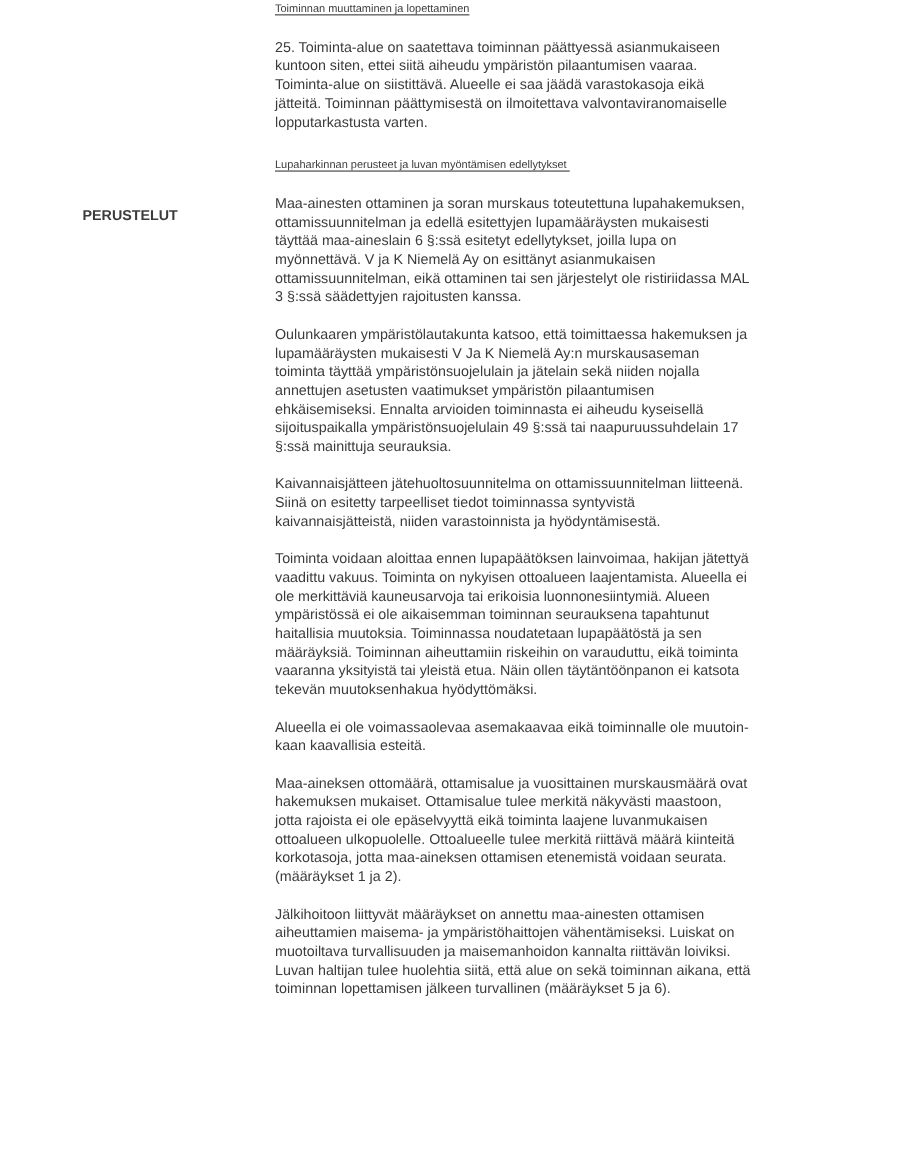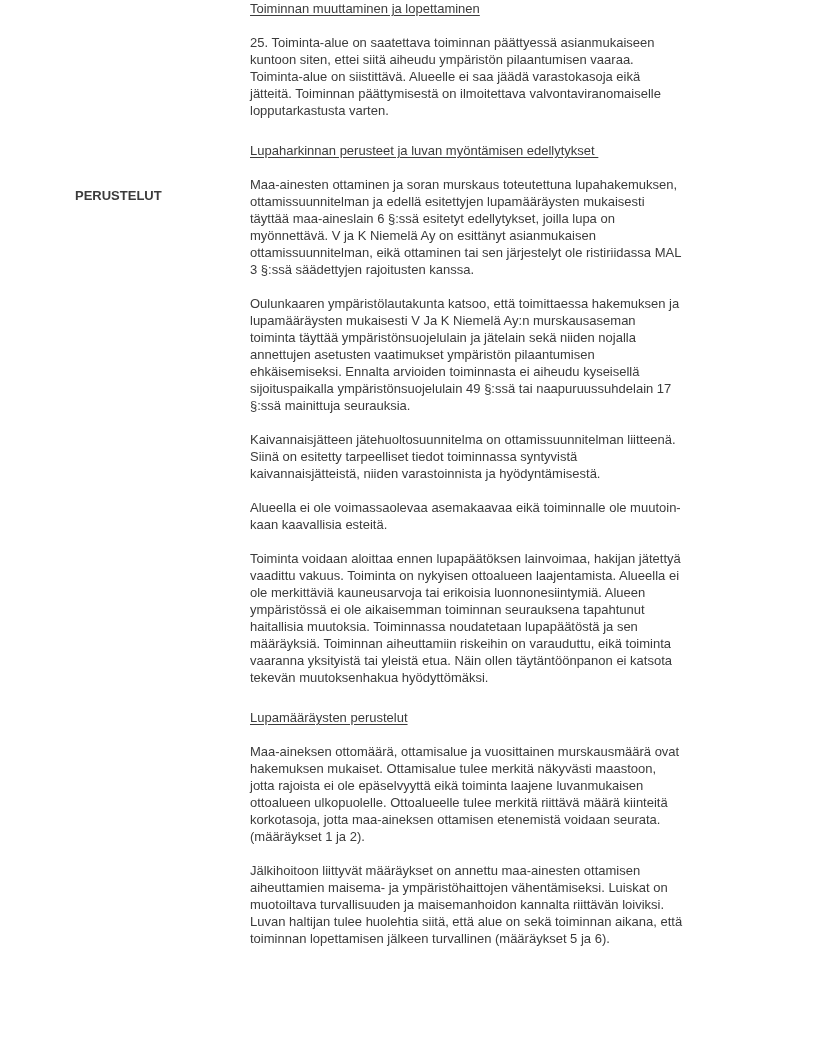--- a/index.html
+++ b/index.html
@@ -26,21 +26,21 @@
     white-space: nowrap;
     font-weight: bold;
   }
   .content {
     position: absolute;
     left: 250px;
     top: 0;
     width: 560px;
   }
   .doc-heading {
-    font-size: 13px;
+    font-size: 10px;
     font-weight: normal;
     margin: 23px 0 0 0;
     text-decoration: underline;
     text-underline-offset: 2px;
     white-space: pre-line;
   }
   .doc-para {
     margin: 17px 0 0 0;
     white-space: pre-line;
   }
@@ -80,33 +80,32 @@
 toiminta täyttää ympäristönsuojelulain ja jätelain sekä niiden nojalla
 annettujen asetusten vaatimukset ympäristön pilaantumisen
 ehkäisemiseksi. Ennalta arvioiden toiminnasta ei aiheudu kyseisellä
 sijoituspaikalla ympäristönsuojelulain 49 §:ssä tai naapuruussuhdelain 17
 §:ssä mainittuja seurauksia.</p>
 
     <p class="doc-para">Kaivannaisjätteen jätehuoltosuunnitelma on ottamissuunnitelman liitteenä.
 Siinä on esitetty tarpeelliset tiedot toiminnassa syntyvistä
 kaivannaisjätteistä, niiden varastoinnista ja hyödyntämisestä.</p>
 
-    <p class="doc-para">Alueella ei ole voimassaolevaa asemakaavaa eikä toiminnalle ole muutoin-
-kaan kaavallisia esteitä.</p>
-
     <p class="doc-para">Toiminta voidaan aloittaa ennen lupapäätöksen lainvoimaa, hakijan jätettyä
 vaadittu vakuus. Toiminta on nykyisen ottoalueen laajentamista. Alueella ei
 ole merkittäviä kauneusarvoja tai erikoisia luonnonesiintymiä. Alueen
 ympäristössä ei ole aikaisemman toiminnan seurauksena tapahtunut
 haitallisia muutoksia. Toiminnassa noudatetaan lupapäätöstä ja sen
 määräyksiä. Toiminnan aiheuttamiin riskeihin on varauduttu, eikä toiminta
 vaaranna yksityistä tai yleistä etua. Näin ollen täytäntöönpanon ei katsota
 tekevän muutoksenhakua hyödyttömäksi.</p>
 
-    <h3 class="doc-heading">Lupamääräysten perustelut</h3>
+    <p class="doc-para">Alueella ei ole voimassaolevaa asemakaavaa eikä toiminnalle ole muutoin-
+kaan kaavallisia esteitä.</p>
+
 
     <p class="doc-para">Maa-aineksen ottomäärä, ottamisalue ja vuosittainen murskausmäärä ovat
 hakemuksen mukaiset. Ottamisalue tulee merkitä näkyvästi maastoon,
 jotta rajoista ei ole epäselvyyttä eikä toiminta laajene luvanmukaisen
 ottoalueen ulkopuolelle. Ottoalueelle tulee merkitä riittävä määrä kiinteitä
 korkotasoja, jotta maa-aineksen ottamisen etenemistä voidaan seurata.
 (määräykset 1 ja 2).</p>
 
 
     <p class="doc-para">Jälkihoitoon liittyvät määräykset on annettu maa-ainesten ottamisen

